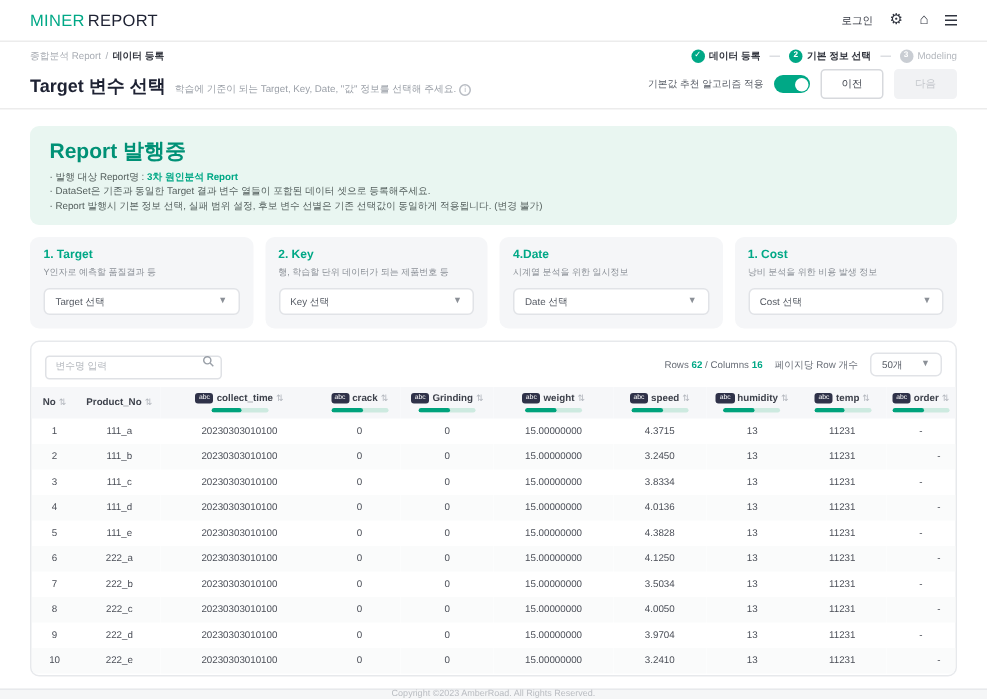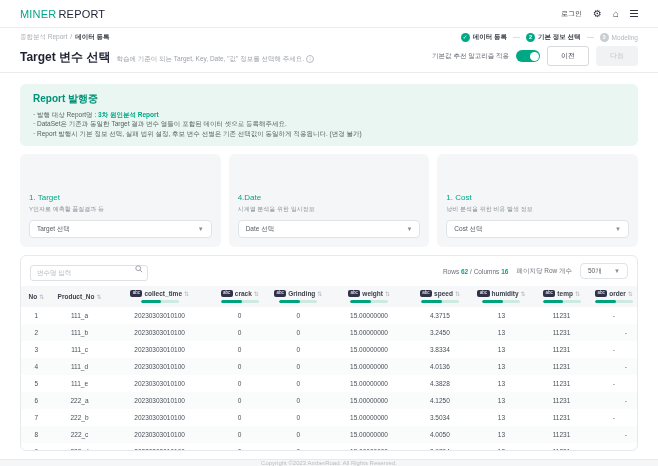--- a/index.html
+++ b/index.html
@@ -44,29 +44,29 @@
   .title-right { display:flex; align-items:center; gap:7px; }
   .toggle-label { font-size:6.5px; color:#565b64; }
   .toggle { width:24px; height:12px; border-radius:7px; background:#00A886; position:relative; cursor:pointer; }
   .toggle .knob { position:absolute; right:1.5px; top:1.5px; width:9px; height:9px; border-radius:50%; background:#fff; }
   .btn { font-size:7px; padding:4px 13px; border-radius:3px; cursor:pointer; }
   .btn-prev { background:#fff; border:1px solid #d7d9dd; color:#42464f; }
   .btn-next { background:#f1f2f4; border:1px solid #f1f2f4; color:#c3c6cb; }
 
   
   .notice { margin:11px 20px 0; background:#e9f6f1; border-radius:6px; padding:8px 13px; }
-  .notice-title { font-size:10px; font-weight:bold; color:#009176; margin-bottom:4px; }
+  .notice-title { font-size:14px; font-weight:bold; color:#009176; margin-bottom:4px; }
   .notice-line { font-size:6.5px; color:#55605e; line-height:1.45; }
   .notice-line::before { content:"· "; color:#55605e; }
   .notice-line .hl { color:#00A886; font-weight:bold; }
 
   
   .cards { margin:8px 20px 0; display:flex; gap:8px; }
   .card { flex:1; background:#f5f6f8; border-radius:6px; padding:7px 9px 9px; }
-  .card-title { font-size:8px; font-weight:normal; color:#00A886;margin-top:32px; }
+  .card-title { font-size:8px; font-weight:bold; color:#00A886; }
   .card-desc { font-size:6px; color:#8b9097; margin:3px 0 6px; white-space:nowrap; overflow:hidden; }
   .select { background:#fff; border:1px solid #e1e3e7; border-radius:4px; height:18px; display:flex;
     align-items:center; justify-content:space-between; padding:0 7px; font-size:6.5px; color:#555a63; cursor:pointer; }
   .select .caret { font-size:6px; color:#8b9097; }
 
   
   .table-panel { margin:8px 20px 0; border:1px solid #e7e9ec; border-radius:6px; background:#fff; overflow:hidden; }
   .table-toolbar { display:flex; align-items:center; justify-content:space-between; padding:5px 9px; }
   .search-box { position:relative; width:118px; }
   .search-box input { width:100%; height:16px; border:1px solid #dfe1e5; border-radius:3px;
@@ -162,20 +162,28 @@
   <div class="notice-line">DataSet은 기존과 동일한 Target 결과 변수 열들이 포함된 데이터 셋으로 등록해주세요.</div>
   <div class="notice-line">Report 발행시 기본 정보 선택, 실패 범위 설정, 후보 변수 선별은 기존 선택값이 동일하게 적용됩니다. (변경 불가)</div>
 </div>
 
 <div class="cards">
   <div class="card">
     <div class="card-title">1. Target</div>
     <div class="card-desc">Y인자로 예측할 품질결과 등</div>
     <div class="select">
         <span>Target 선택</span>
+        <span class="caret">▼</span>
+      </div>
+  </div>
+  <div class="card">
+    <div class="card-title">2. Key</div>
+    <div class="card-desc">행, 학습할 단위 데이터가 되는 제품번호 등</div>
+    <div class="select">
+        <span>Key 선택</span>
         <span class="caret">▼</span>
       </div>
   </div>
   <div class="card">
     <div class="card-title">4.Date</div>
     <div class="card-desc">시계열 분석을 위한 일시정보</div>
     <div class="select">
         <span>Date 선택</span>
         <span class="caret">▼</span>
       </div>

